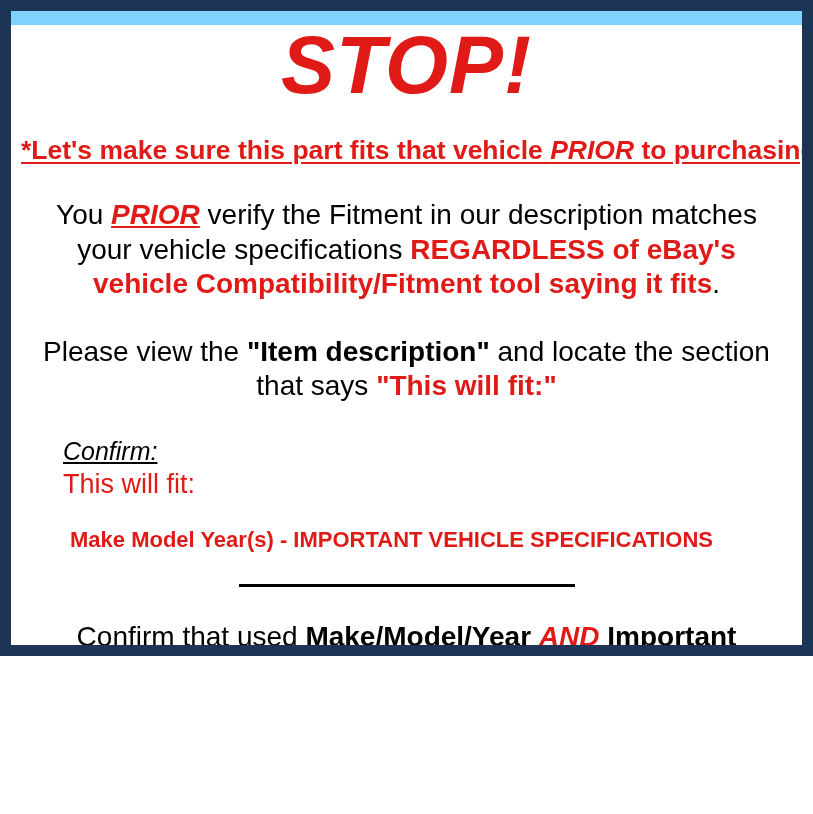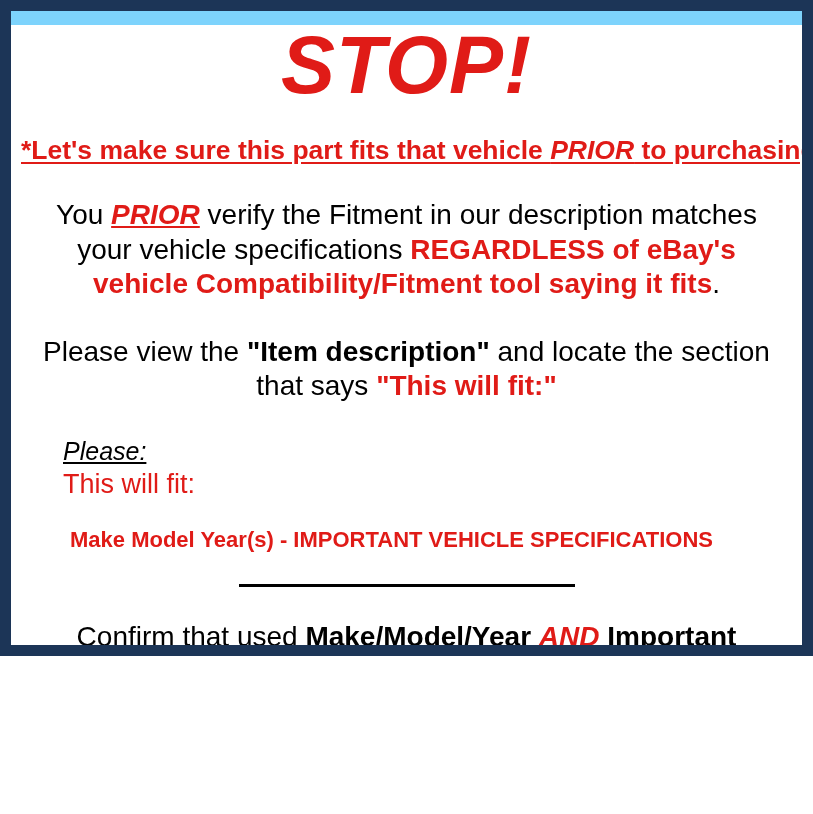--- a/index.html
+++ b/index.html
@@ -153,21 +153,21 @@
 
     <p class="para p-must">
       <span>You </span><span class="em-red">PRIOR</span><span> verify the Fitment in our description matches your vehicle specifications </span><span class="strong-red">REGARDLESS of eBay's vehicle Compatibility/Fitment tool saying it fits</span><span>.</span>
     </p>
 
     <p class="para p-view">
       <span>Please view the </span><span class="b">"Item description"</span><span> and locate the section that says </span><span class="strong-red-plain">"This will fit:"</span>
     </p>
 
     <div id="example-block">
-      <div id="example-label">Please:</div>
+      <div id="example-label">Confirm:</div>
       <div id="example-fit">This will fit:</div>
       <div id="example-spec">Make Model Year(s) - IMPORTANT VEHICLE SPECIFICATIONS</div>
     </div>
 
     <div id="divider-wrap">
       <span id="divider-rule"></span>
     </div>
 
     <p class="para p-confirm">
       <span>Confirm that used </span><span class="b">Make/Model/Year</span><span>&nbsp;</span><span class="em-red">AND</span><span>&nbsp;</span><span class="b">Important Vehicle Specifications</span><span> match your vehicle.</span>

